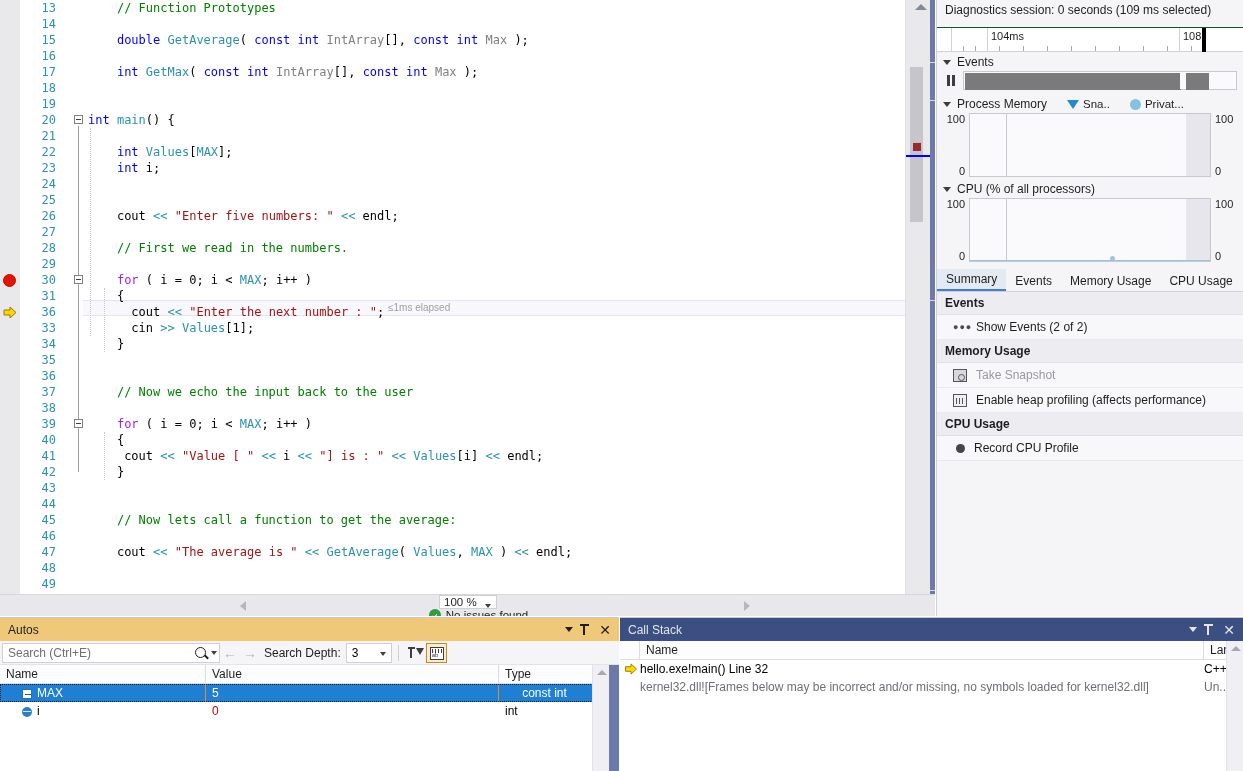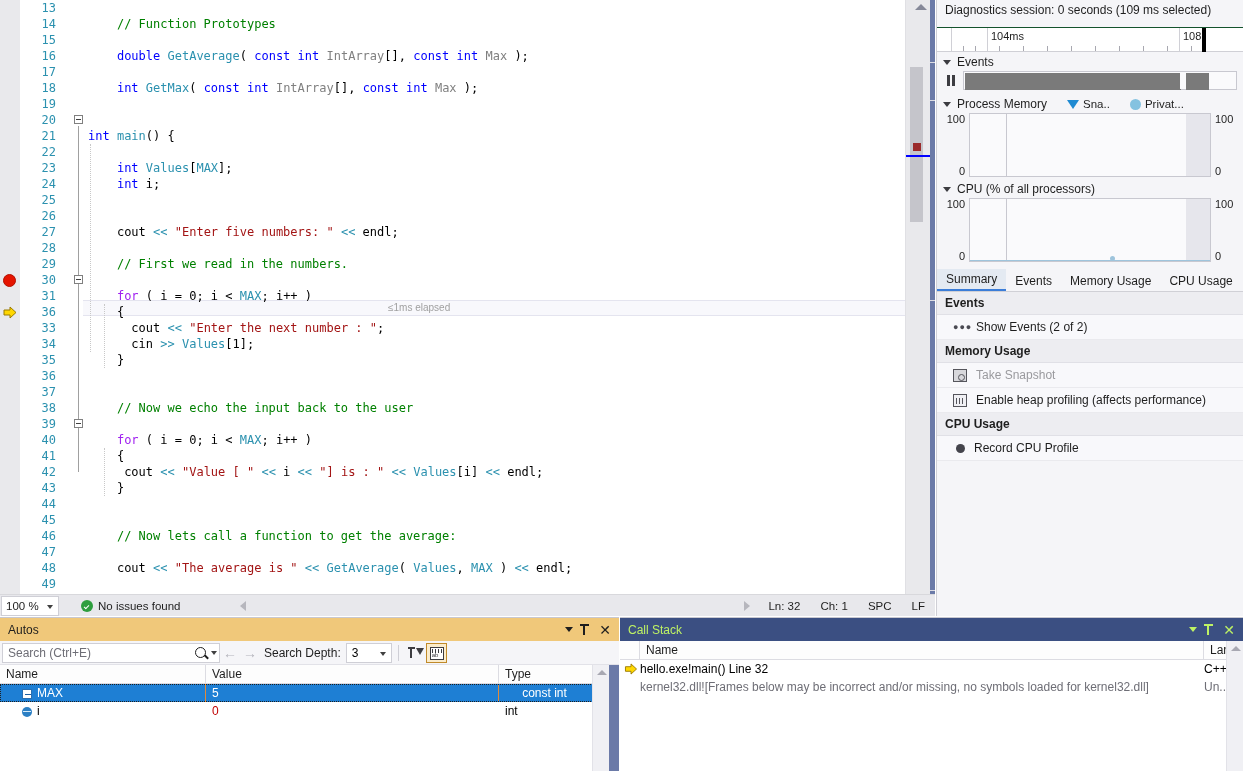--- a/index.html
+++ b/index.html
@@ -35,21 +35,21 @@
     background: #e9e9ec;
   }
   .ln-col {
     position: absolute; left: 20px; top: 0; width: 42px; height: 594px;
   }
   .ln {
     height: 16px; line-height: 16px; text-align: right; padding-right: 6px;
     color: #2b91af; font-family: "DejaVu Sans Mono", monospace; font-size: 12px;
   }
   .fold-col { position: absolute; left: 72px; top: 0; width: 14px; height: 594px; }
-  .code-col { position: absolute; left: 88px; top: 16px; right: 0; height: 594px; }
+  .code-col { position: absolute; left: 88px; top: 0; right: 0; height: 594px; }
 
   .kw  { color: #0000ff; }
   .kwp { color: #a020f0; }
   .cmt { color: #008000; }
   .str { color: #a31515; }
   .typ { color: #2b91af; }
   .ide { color: #808080; }
   .pln { color: #000000; }
 
   .bp-dot {
@@ -105,21 +105,21 @@
     background: #6b7aa8;
   }
   #ed-vscroll .map-tick {
     position: absolute; left: 24px; width: 6px; height: 1px; background: #dcdce4;
   }
 
   
   #ed-status {
     position: absolute; left: 0; top: 594px; width: 935px; height: 22px;
     background: #e8e8ec; border-top: 1px solid #d8d8dc;
-    display: flex; align-items: center; font-size: 11.5px; color: #1e1e1e;
+    display: flex; align-items: center; font-size: 11.5px; color: #1e1e1e; flex-direction: column;
   }
   .zoom-box {
     width: 58px; height: 20px; margin-left: 1px; background: #fff; border: 1px solid #cfcfd6;
     display: flex; align-items: center; padding-left: 4px; position: relative;
   }
   .zoom-box .carat {
     position: absolute; right: 5px; top: 8px;
     width: 0; height: 0; border-left: 3.5px solid transparent; border-right: 3.5px solid transparent;
     border-top: 4px solid #404040;
   }
@@ -241,21 +241,21 @@
   }
   #callstack-pane {
     position: absolute; left: 620px; top: 617px; width: 623px; height: 154px;
     background: #f5f5f8; border-top: 1px solid #c8c8d0; overflow: hidden;
   }
   .pane-title {
     height: 23px; display: flex; align-items: center; padding: 0 4px 0 8px;
     font-size: 12px; color: #1e1e1e;
   }
   .pane-title.active { background: #f0c87a; color: #1e1e1e; }
-  .pane-title.inactive { background: #3b4f82; color: #bef264; }
+  .pane-title.inactive { background: #3b4f82; color: #e5e5e5; }
   .pt-spacer { flex: 1; }
   .pt-caret {
     width: 0; height: 0; border-left: 4px solid transparent; border-right: 4px solid transparent;
     border-top: 5px solid currentColor; margin: 0 6px;
   }
   .pin-ic { position: relative; width: 12px; height: 14px; margin-right: 8px; }
   .pin-ic::before {
     content: ""; position: absolute; left: 1px; top: 1px; width: 9px; height: 2px; background: currentColor;
   }
   .pin-ic::after {

